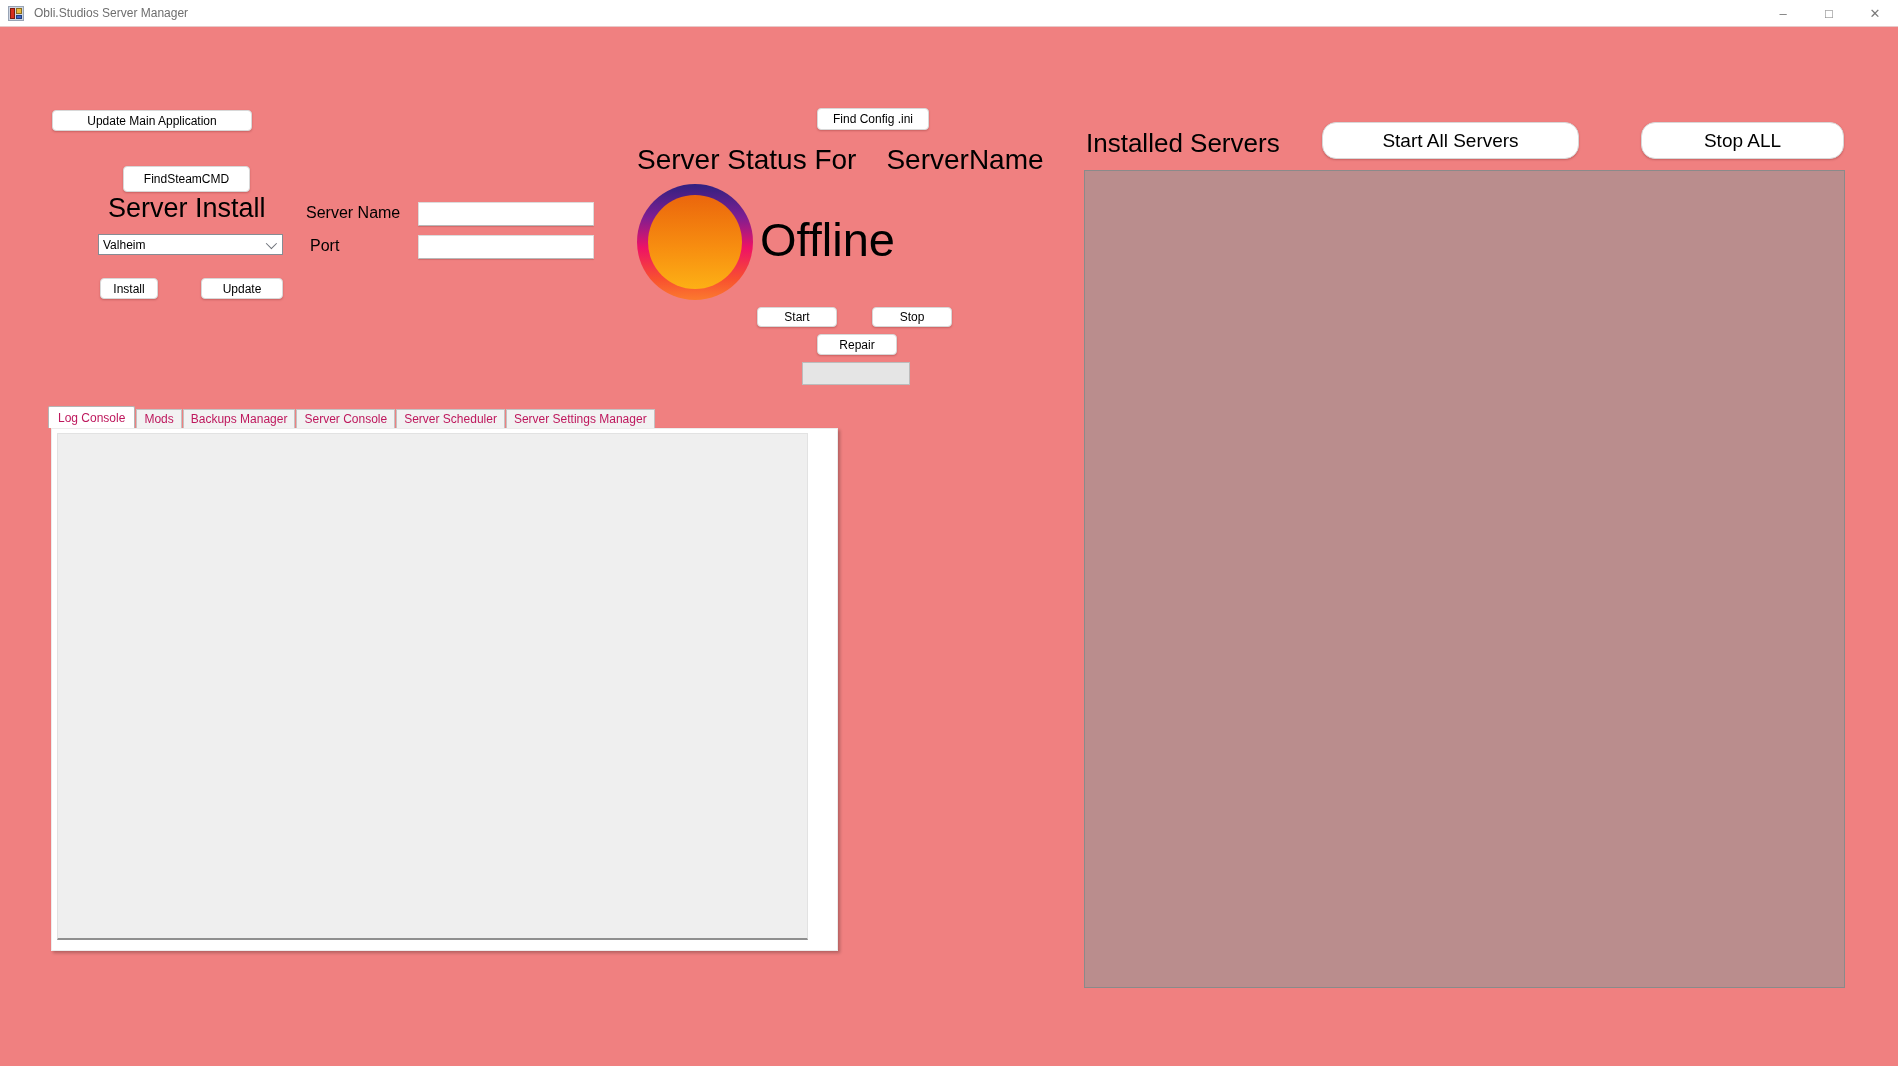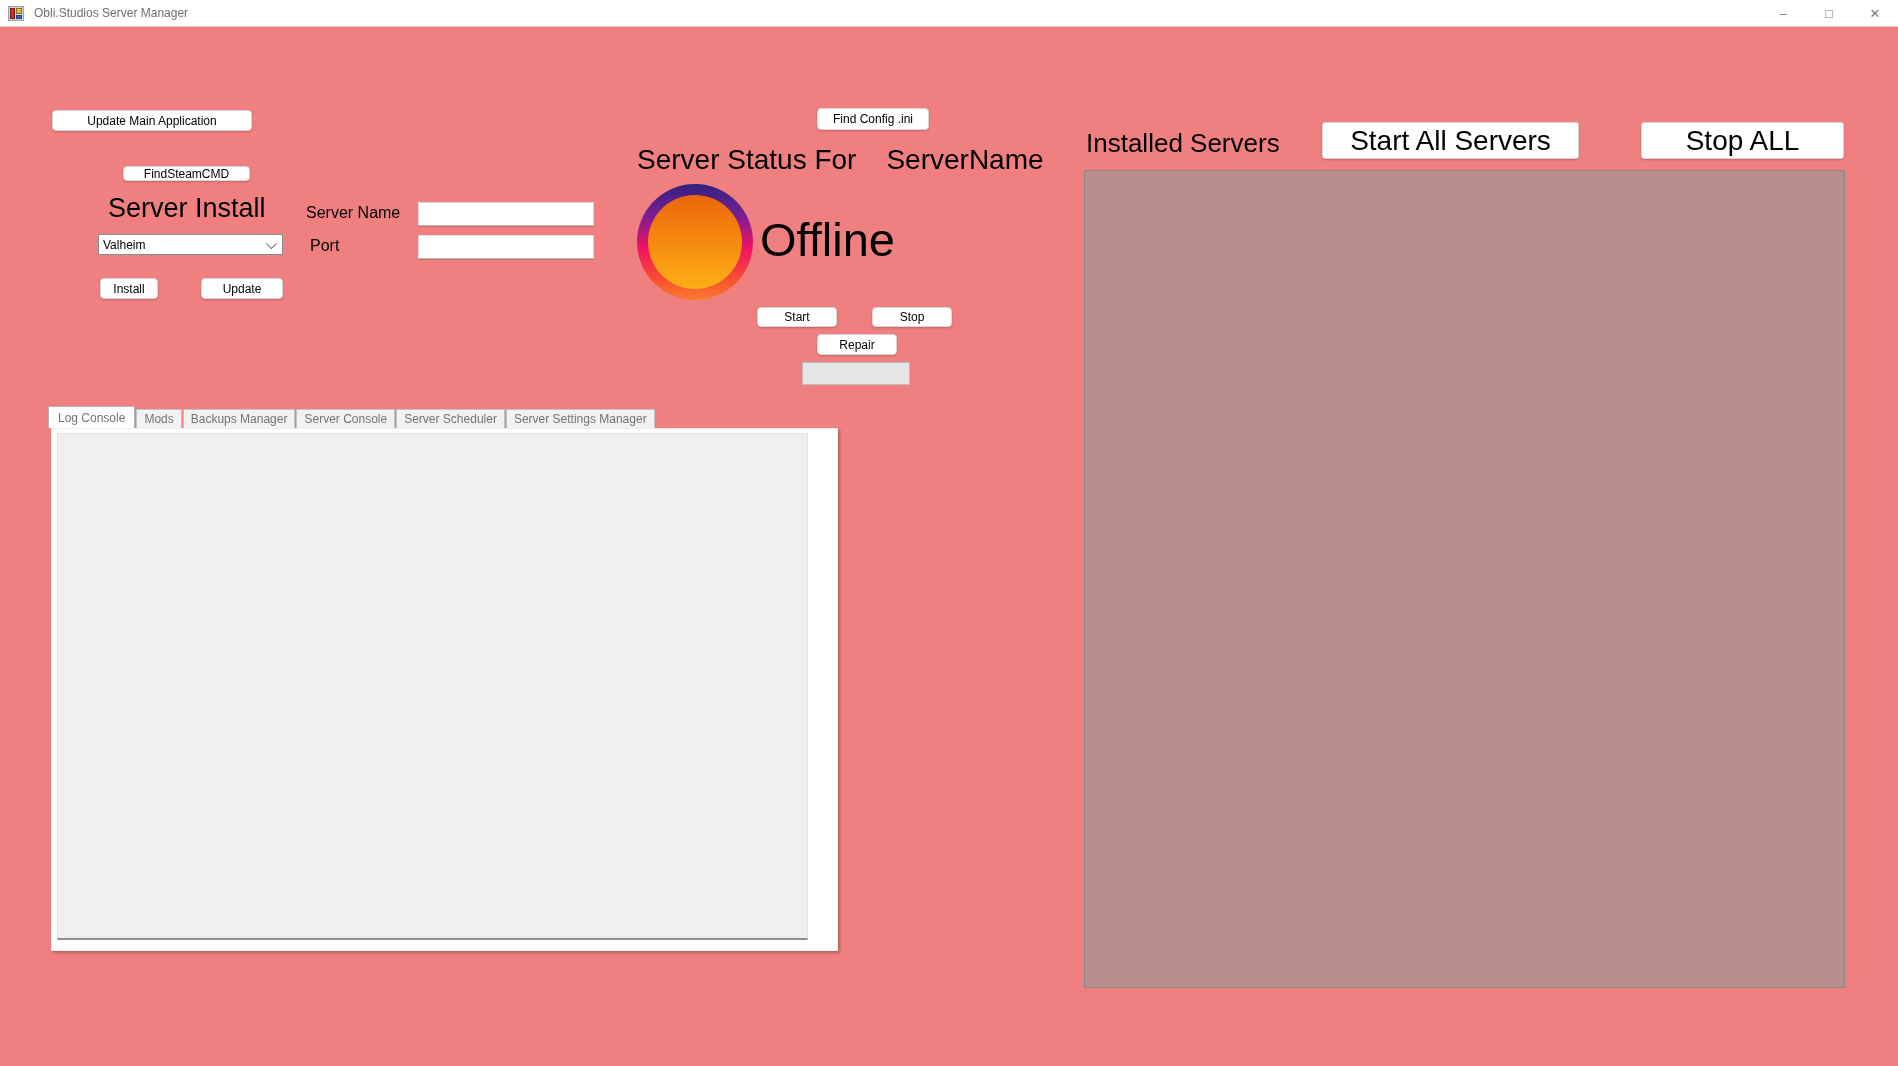--- a/index.html
+++ b/index.html
@@ -16,21 +16,21 @@
   .app-icon .b{position:absolute;left:7px;top:8px;width:6px;height:4px;background:#3c62c8;border:1px solid #24407e;}
   .title-text{margin-left:10px;font-size:12px;color:#6e6e6e;}
   .win-controls{margin-left:auto;display:flex;height:27px;}
   .win-btn{width:46px;height:27px;display:flex;align-items:center;justify-content:center;
     color:#7a7a7a;font-size:13px;cursor:default;}
 
   
   .btn{position:absolute;background:#ffffff;border:1px solid #d8d8d8;border-radius:4px;
     box-shadow:0 1px 2px rgba(130,40,40,.35);display:flex;align-items:center;justify-content:center;
     font-size:12px;color:#000;cursor:default;}
-  .btn.big{font-size:28px;border-radius:3px;}
+  .btn.big{font-size:19px;border-radius:14px;}
   .lbl{position:absolute;color:#000;white-space:nowrap;}
   .input{position:absolute;background:#fff;border:1px solid #dcdcdc;border-bottom-color:#b9b9b9;
     border-radius:1px;box-shadow:0 1px 1px rgba(120,40,40,.25);font-size:12px;padding:2px 4px;color:#000;outline:none;}
   .combo{position:absolute;background:#fff;border:1px solid #868c94;display:flex;align-items:center;
     font-size:12px;color:#000;padding-left:4px;}
   .combo .chev{margin-left:auto;margin-right:8px;width:8px;height:8px;border-right:1.5px solid #6c7078;
     border-bottom:1.5px solid #6c7078;transform:rotate(45deg) translateY(-2px);}
 
   
   .ring{position:absolute;left:637px;top:184px;width:116px;height:116px;border-radius:50%;
@@ -38,21 +38,21 @@
     display:flex;align-items:center;justify-content:center;}
   .core{width:94px;height:94px;border-radius:50%;
     background:linear-gradient(180deg,#EB660C 0%,#f78d10 55%,#FDB015 100%);}
 
   .progress{position:absolute;left:802px;top:362px;width:108px;height:23px;background:#e5e5e5;
     border:1px solid #bcbcbc;}
 
   
   .tabstrip{position:absolute;left:48px;top:406px;height:22px;display:flex;align-items:flex-end;z-index:3;}
   .tab{height:19px;background:#f2f2f2;border:1px solid #c3c3c3;border-bottom:none;
-    display:flex;align-items:center;padding:0 7px;font-size:12px;color:#737373;margin-right:1px;cursor:default;}
+    display:flex;align-items:center;padding:0 7px;font-size:12px;color:#be185d;margin-right:1px;cursor:default;}
   .tab.active{height:22px;background:#ffffff;border:1px solid #b5b5b5;border-bottom:none;
     border-radius:2px 2px 0 0;padding:0 9px;position:relative;z-index:4;}
   .tabpanel{position:absolute;left:51px;top:428px;width:787px;height:523px;background:#ffffff;
     box-shadow:2px 2px 3px rgba(0,0,0,.25);border:1px solid #ececec;}
   .logbox{position:absolute;left:5px;top:4px;width:751px;height:507px;background:#efefef;
     border:1px solid #e2e2e2;border-bottom:2px solid #8f8f8f;font-size:12px;color:#000;padding:2px;}
 
   
   .servers-panel{position:absolute;left:1084px;top:170px;width:761px;height:818px;
     background:#BA8D8D;border:1px solid #8a8a8a;}
@@ -74,21 +74,21 @@
     <div class="title-text">Obli.Studios Server Manager</div>
     <div class="win-controls">
       <div class="win-btn">–</div>
       <div class="win-btn">□</div>
       <div class="win-btn">✕</div>
     </div>
   </div>
 
   <div class="btn" style="left:52px;top:110px;width:200px;height:21px;">Update Main Application</div>
 
-  <div class="btn" style="left:123px;top:166px;width:127px;height:15px;">FindSteamCMD</div>
+  <div class="btn" style="left:123px;top:166px;width:127px;height:26px;">FindSteamCMD</div>
 
   <div class="lbl h-xl" style="left:108px;top:193px;">Server Install</div>
 
   <div class="lbl" style="left:306px;top:204px;font-size:16px;">Server Name</div>
   <input class="input" style="left: 418px; top: 202px; width: 176px; height: 24px;" value="">
 
   <div class="lbl" style="left:310px;top:237px;font-size:16px;">Port</div>
   <input class="input" style="left: 418px; top: 235px; width: 176px; height: 24px;" value="">
 
   <div class="combo" style="left:98px;top:234px;width:185px;height:21px;">

